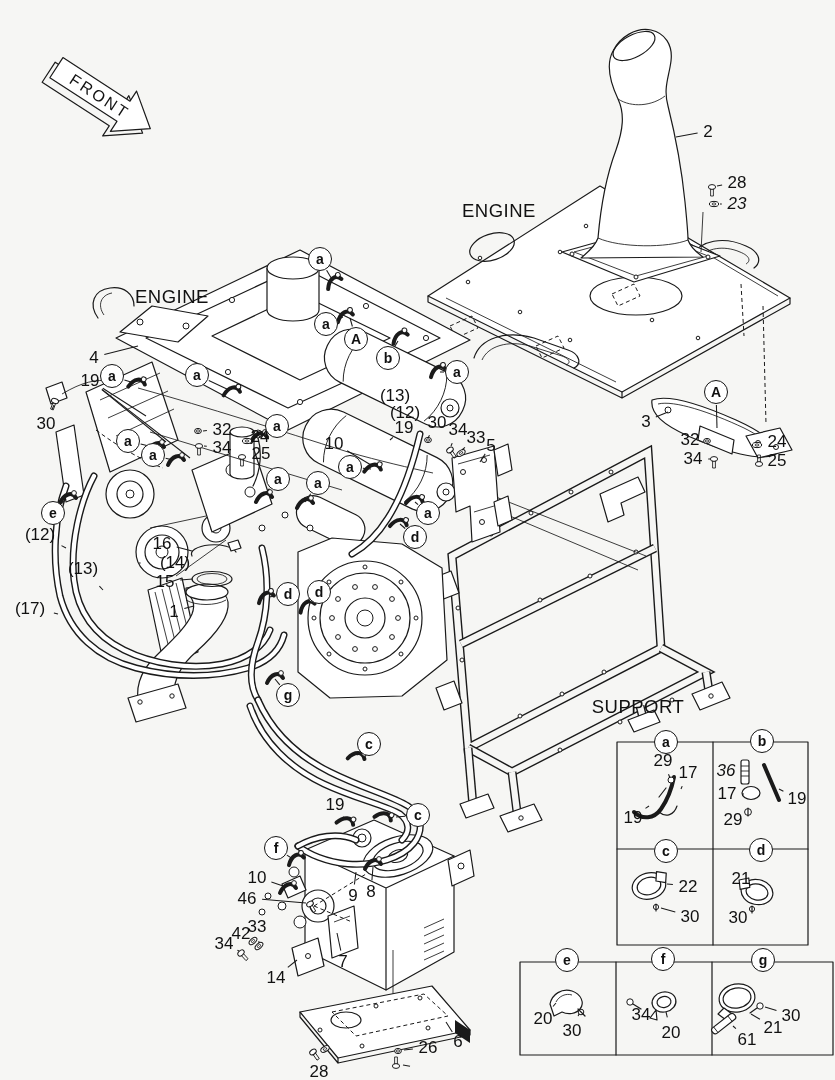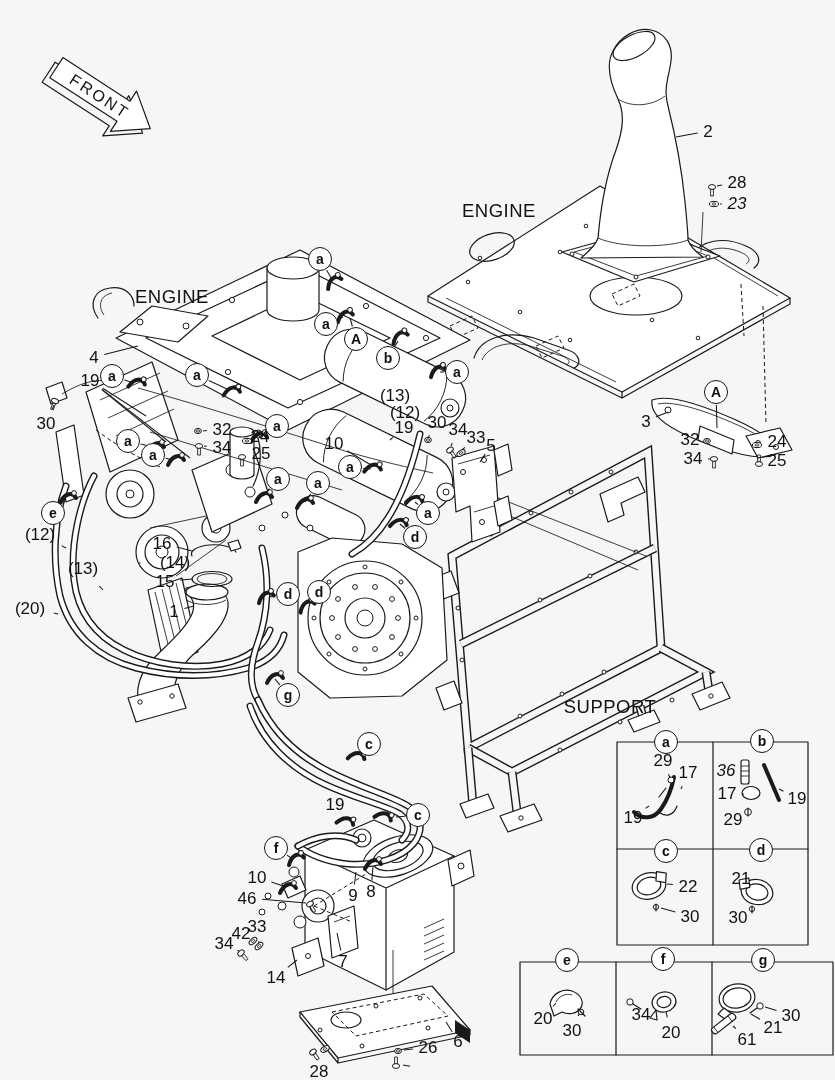--- a/index.html
+++ b/index.html
@@ -534,21 +534,21 @@
         <line x1="634.0" y1="1006.0" x2="634" y2="1006"></line>
         <line x1="667.3" y1="1017.3" x2="666" y2="1012"></line>
         <line x1="776.5" y1="1010.5" x2="765" y2="1007"></line>
         <line x1="759.9" y1="1019.3" x2="751" y2="1014"></line>
         <line x1="735.9" y1="1028.7" x2="733" y2="1026"></line>
       </g>
 </svg>
 
 <div class="section-label" style="left:172px;top:297px">ENGINE</div>
 <div class="section-label" style="left:499px;top:211px">ENGINE</div>
-<div class="section-label" style="left:610px;top:707px">SUPPORT</div>
+<div class="section-label" style="left:638px;top:707px">SUPPORT</div>
 
 <div id="callout-layer">
       <div class="callout" style="left: 708px; top: 131px;">2</div>
       <div class="callout" style="left: 737px; top: 182px;">28</div>
       <div class="callout" style="left: 737px; top: 203px; font-style: italic;">23</div>
       <div class="callout" style="left: 646px; top: 421px;">3</div>
       <div class="callout circled" style="left: 716px; top: 392px;">A</div>
       <div class="callout" style="left: 690px; top: 439px;">32</div>
       <div class="callout" style="left: 693px; top: 458px;">34</div>
       <div class="callout" style="left: 777px; top: 441px;">24</div>
@@ -579,21 +579,21 @@
       <div class="callout" style="left: 404px; top: 427px;">19</div>
       <div class="callout" style="left: 437px; top: 422px;">30</div>
       <div class="callout" style="left: 458px; top: 429px;">34</div>
       <div class="callout" style="left: 476px; top: 437px;">33</div>
       <div class="callout" style="left: 491px; top: 445px;">5</div>
       <div class="callout circled" style="left: 428px; top: 513px;">a</div>
       <div class="callout circled" style="left: 415px; top: 537px;">d</div>
       <div class="callout circled" style="left: 53px; top: 513px;">e</div>
       <div class="callout" style="left: 40px; top: 534px;">(12)</div>
       <div class="callout" style="left: 83px; top: 568px;">(13)</div>
-      <div class="callout" style="left: 30px; top: 608px;">(20)</div>
+      <div class="callout" style="left: 30px; top: 608px;">(17)</div>
       <div class="callout" style="left: 162px; top: 543px;">16</div>
       <div class="callout" style="left: 175px; top: 562px;">(14)</div>
       <div class="callout" style="left: 165px; top: 581px;">15</div>
       <div class="callout" style="left: 174px; top: 611px;">1</div>
       <div class="callout circled" style="left: 288px; top: 594px;">d</div>
       <div class="callout circled" style="left: 319px; top: 592px;">d</div>
       <div class="callout circled" style="left: 288px; top: 695px;">g</div>
       <div class="callout circled" style="left: 369px; top: 744px;">c</div>
       <div class="callout" style="left: 335px; top: 804px;">19</div>
       <div class="callout circled" style="left: 418px; top: 815px;">c</div>

